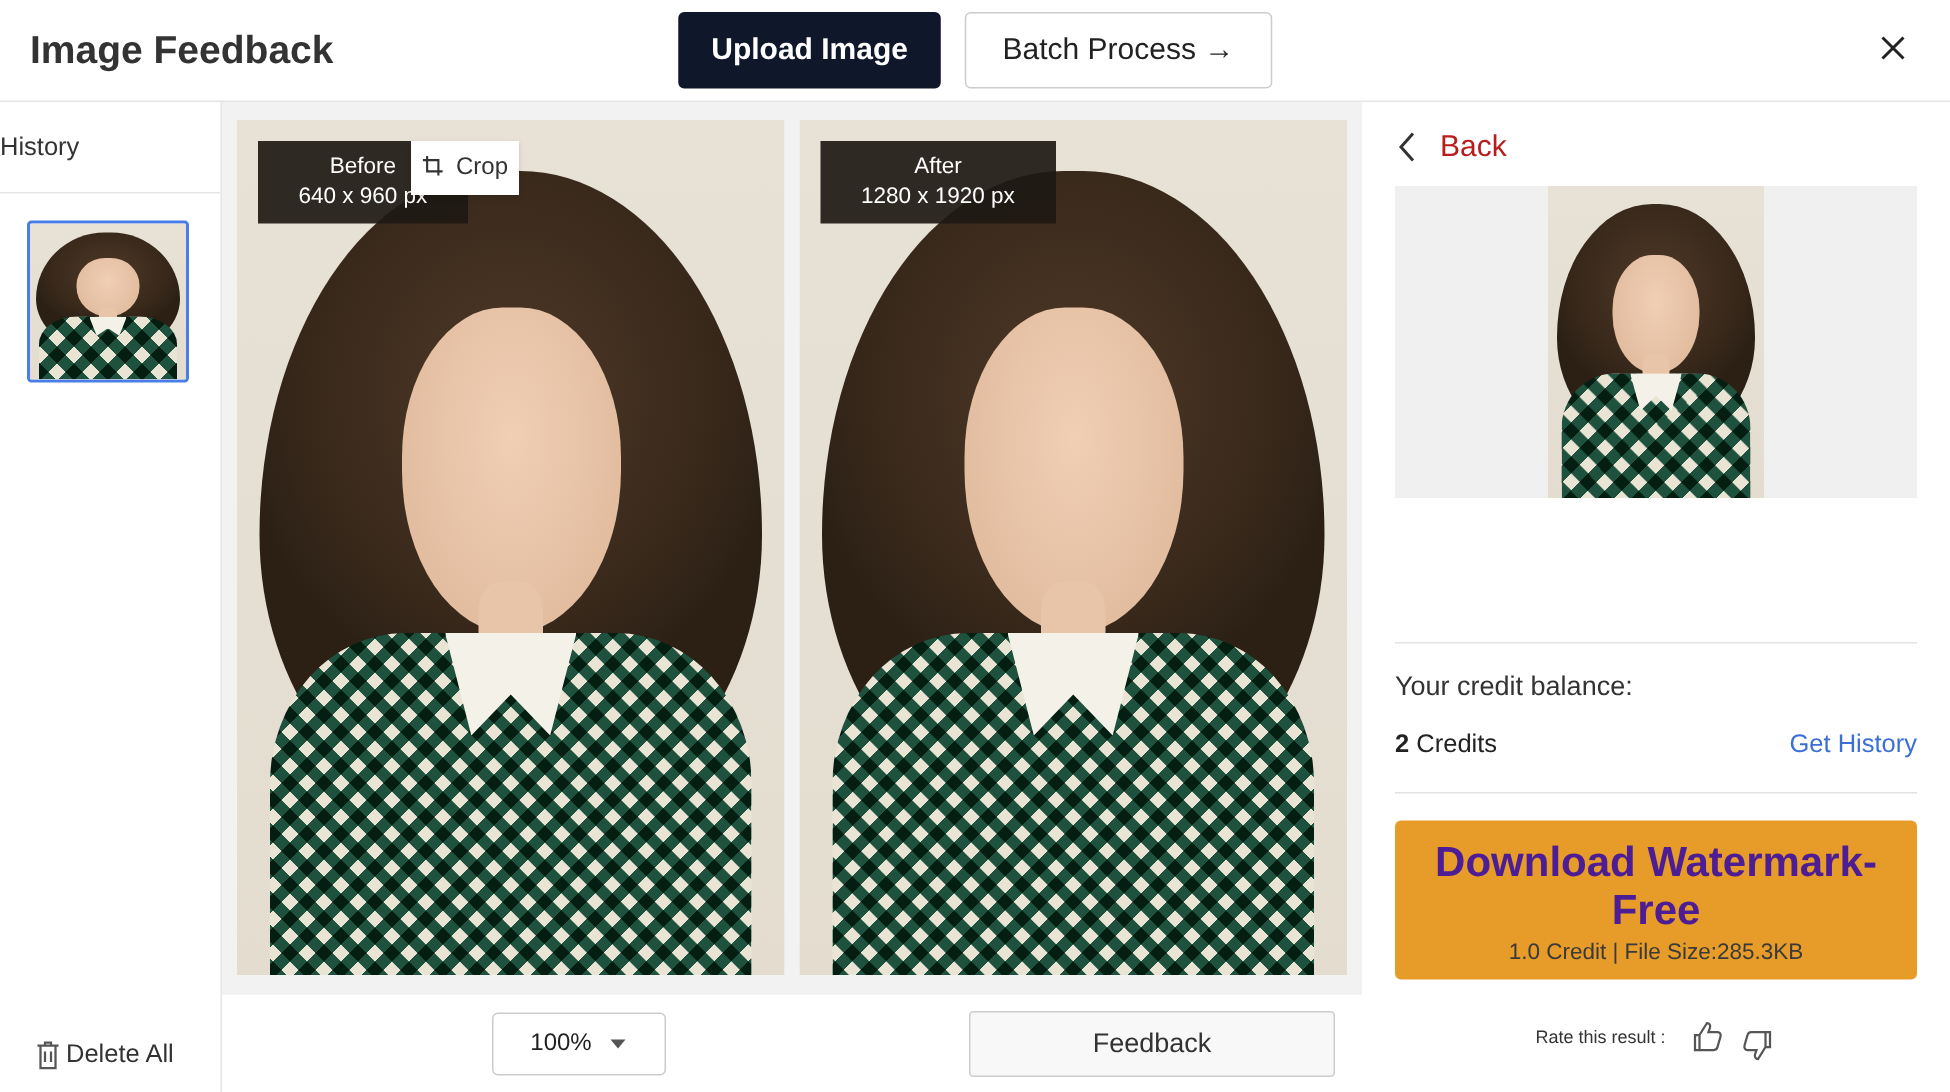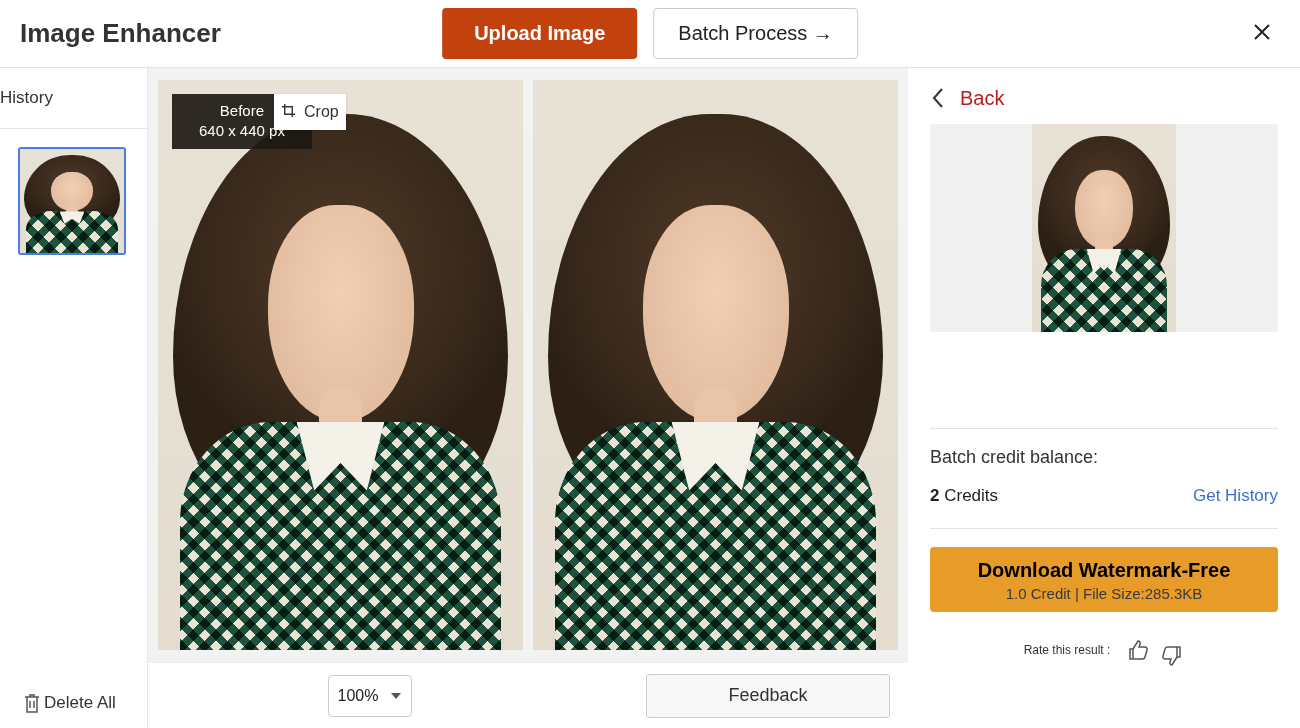--- a/index.html
+++ b/index.html
@@ -2,21 +2,21 @@
 <html><head>
 <meta charset="utf-8">
 <style>
 * { box-sizing: border-box; margin: 0; padding: 0; }
 body { font-family: -apple-system, BlinkMacSystemFont, "Segoe UI", Arial, sans-serif; background: #fff; color: #222; width: 1300px; height: 728px; overflow: hidden; position: relative; }
 
 
 .header { height: 68px; display: flex; align-items: center; padding: 0 20px; border-bottom: 1px solid #e5e5e5; }
 .app-title { font-size: 26px; font-weight: 600; color: #333; }
 .header-buttons { position: absolute; left: 50%; transform: translateX(-50%); display: flex; gap: 16px; }
-.btn-upload { background: #c2410c; color: #fff; font-size: 20px; font-weight: 600; border: none; padding: 13px 32px; border-radius: 4px; cursor: pointer; }
+.btn-upload { background: #0f172a; color: #fff; font-size: 20px; font-weight: 600; border: none; padding: 13px 22px; border-radius: 4px; cursor: pointer; }
 .btn-batch { background: #fff; color: #222; font-size: 20px; font-weight: 500; border: 1px solid #ccc; padding: 13px 24px; border-radius: 4px; cursor: pointer; }
 .close-btn { position: absolute; right: 24px; top: 18px; width: 28px; height: 28px; cursor: pointer; display:flex; align-items:center; justify-content:center; }
 .close-btn svg { width: 20px; height: 20px; stroke: #222; stroke-width: 2; }
 
 
 .main { display: flex; height: 660px; }
 
 
 .sidebar { width: 148px; border-right: 1px solid #e5e5e5; display: flex; flex-direction: column; }
 .sidebar-tab { text-align: left; padding: 20px 0; font-size: 17px; color: #333; border-bottom: 1px solid #e5e5e5; }
@@ -30,39 +30,39 @@
 .center { width: 760px; background: #f2f2f2; display: flex; flex-direction: column; }
 .compare { flex: 1; display: flex; gap: 10px; padding: 12px 10px 0 10px; }
 .pane { flex: 1; position: relative; background: #f2f2f2; }
 .pane .img-wrap { width: 100%; height: 570px; overflow: hidden; position: relative; }
 .badge { position: absolute; top: 14px; left: 14px; background: rgba(30,25,20,0.92); color: #fff; text-align: center; padding: 7px 27px; font-size: 15px; line-height: 1.35; z-index: 3; }
 .badge .b-title { font-weight: 500; }
 .crop-btn { position: absolute; top: 14px; left: 116px; background: #fff; box-shadow: 0 1px 3px rgba(0,0,0,.15); padding: 9px 7px; display: flex; align-items: flex-start; gap: 8px; font-size: 16px; color: #333; cursor: pointer; z-index: 3; border: none; }
 .crop-btn svg { width: 15px; height: 15px; stroke: #333; stroke-width: 1.5; fill: none; }
 
 .center-bottom { height: 66px; background: #fff; display: flex; align-items: center; justify-content: center; position: relative; border-top: 1px solid #eee; }
-.zoom { width: 84px; height: 42px; border: 1px solid #ccc; border-radius: 4px; display: flex; align-items: center; justify-content: center; gap: 12px; font-size: 16px; cursor: pointer; position: absolute; left: 50%; transform: translateX(-200px); }
+.zoom { width: 116px; height: 42px; border: 1px solid #ccc; border-radius: 4px; display: flex; align-items: center; justify-content: center; gap: 12px; font-size: 16px; cursor: pointer; position: absolute; left: 50%; transform: translateX(-200px); }
 .zoom svg { width: 12px; height: 10px; fill: #555; }
 .feedback-btn { position: absolute; right: 18px; width: 244px; height: 44px; border: 1px solid #ccc; background: #f8f8f8; font-size: 18px; color: #333; cursor: pointer; border-radius: 3px; }
 
 
 .rpanel { flex: 1; padding: 18px 22px 0 22px; display: flex; flex-direction: column; }
 .back { display: flex; align-items: center; gap: 14px; font-size: 20px; color: #b91c1c; cursor: pointer; margin-bottom: 14px; }
 .back svg { width: 16px; height: 24px; stroke: #333; stroke-width: 2; fill: none; }
 .preview { width: 100%; height: 208px; background: #f0f0f0; display: flex; align-items: center; justify-content: center; margin-bottom: 96px; }
 .preview .ph { width: 144px; height: 208px; }
 
 .divider { height: 1px; background: #e3e3e3; margin-bottom: 18px; }
 .credit-label { font-size: 18px; color: #333; margin-bottom: 18px; }
 .credit-row { display: flex; justify-content: space-between; align-items: center; font-size: 17px; margin-bottom: 22px; }
 .credit-row .left b { font-weight: 700; }
 .credit-row .right { color: #3b6fd6; cursor: pointer; font-weight: 500; }
 
 .dl-btn { width: 100%; background: #e79b28; border: none; border-radius: 4px; padding: 12px 0 10px 0; cursor: pointer; text-align: center; margin-bottom: 26px; }
-.dl-btn .t1 { font-size: 20px; font-weight: 600; color: #000000; display: block; }
+.dl-btn .t1 { font-size: 28px; font-weight: 600; color: #4c1d95; display: block; }
 .dl-btn .t2 { font-size: 15px; color: #3a3a3a; display: block; margin-top: 3px; }
 
 .rate { display: flex; align-items: center; justify-content: center; gap: 16px; font-size: 12px; color: #333; }
 .rate .thumbs-icons { display: flex; gap: 10px; }
 .rate svg { width: 24px; height: 24px; stroke: #555; stroke-width: 1.5; fill: none; cursor: pointer; }
 
 
 .ph { position: relative; background: linear-gradient(180deg,#e8e1d6 0%,#e3dccf 100%); overflow: hidden; }
 .ph::before { 
   content:""; position:absolute; left:4%; right:4%; top:6%; bottom:18%;
@@ -82,21 +82,21 @@
   border-radius: 28% 28% 0 0 / 44% 44% 0 0;
 }
 .ph .neck { position:absolute; left:44%; right:44%; top:54%; height:12%; background:#e8c4a8; border-radius:30%; z-index:1; }
 .ph .collar { position:absolute; left:38%; right:38%; top:60%; height:12%; background:#f4f1e8; z-index:2;
   clip-path: polygon(0 0,100% 0,80% 100%,50% 60%,20% 100%); }
 </style>
 </head>
 <body>
 
 <div class="header">
-  <div class="app-title">Image Enhancer</div>
+  <div class="app-title">Image Feedback</div>
   <div class="header-buttons">
     <button class="btn-upload">Upload Image</button>
     <button class="btn-batch">Batch Process →</button>
   </div>
   <div class="close-btn">
     <svg viewBox="0 0 20 20">
         <path d="M3 3 L17 17 M17 3 L3 17" fill="none"></path>
       </svg>
   </div>
 </div>
@@ -120,37 +120,41 @@
         </svg>
       <span>Delete All</span>
     </div>
   </div>
 
   <div class="center">
     <div class="compare">
       <div class="pane">
         <div class="badge">
           <div class="b-title">Before</div>
-          <div>640 x 440 px</div>
+          <div>640 x 960 px</div>
         </div>
         <button class="crop-btn">
           <svg viewBox="0 0 16 16">
               <path d="M4 1 V12 H15 M1 4 H12 V15"></path>
             </svg>
           <span>Crop</span>
         </button>
         <div class="img-wrap">
             <div class="ph" style="height:100%">
               <div class="neck"></div>
               <div class="collar"></div>
               <div class="shirt"></div>
             </div>
           </div>
       </div>
       <div class="pane">
+        <div class="badge">
+          <div class="b-title">After</div>
+          <div>1280 x 1920 px</div>
+        </div>
         <div class="img-wrap">
             <div class="ph" style="height:100%">
               <div class="neck"></div>
               <div class="collar"></div>
               <div class="shirt"></div>
             </div>
           </div>
       </div>
     </div>
     <div class="center-bottom">
@@ -173,21 +177,21 @@
     </div>
     <div class="preview">
       <div class="ph">
           <div class="neck"></div>
           <div class="collar"></div>
           <div class="shirt"></div>
         </div>
     </div>
 
     <div class="divider"></div>
-    <div class="credit-label">Batch credit balance:</div>
+    <div class="credit-label">Your credit balance:</div>
     <div class="credit-row">
       <div class="left"><b>2</b><span> Credits</span></div>
       <div class="right">Get History</div>
     </div>
     <div class="divider"></div>
 
     <button class="dl-btn">
       <span class="t1">Download Watermark-Free</span>
       <span class="t2">1.0 Credit | File Size:285.3KB</span>
     </button>

